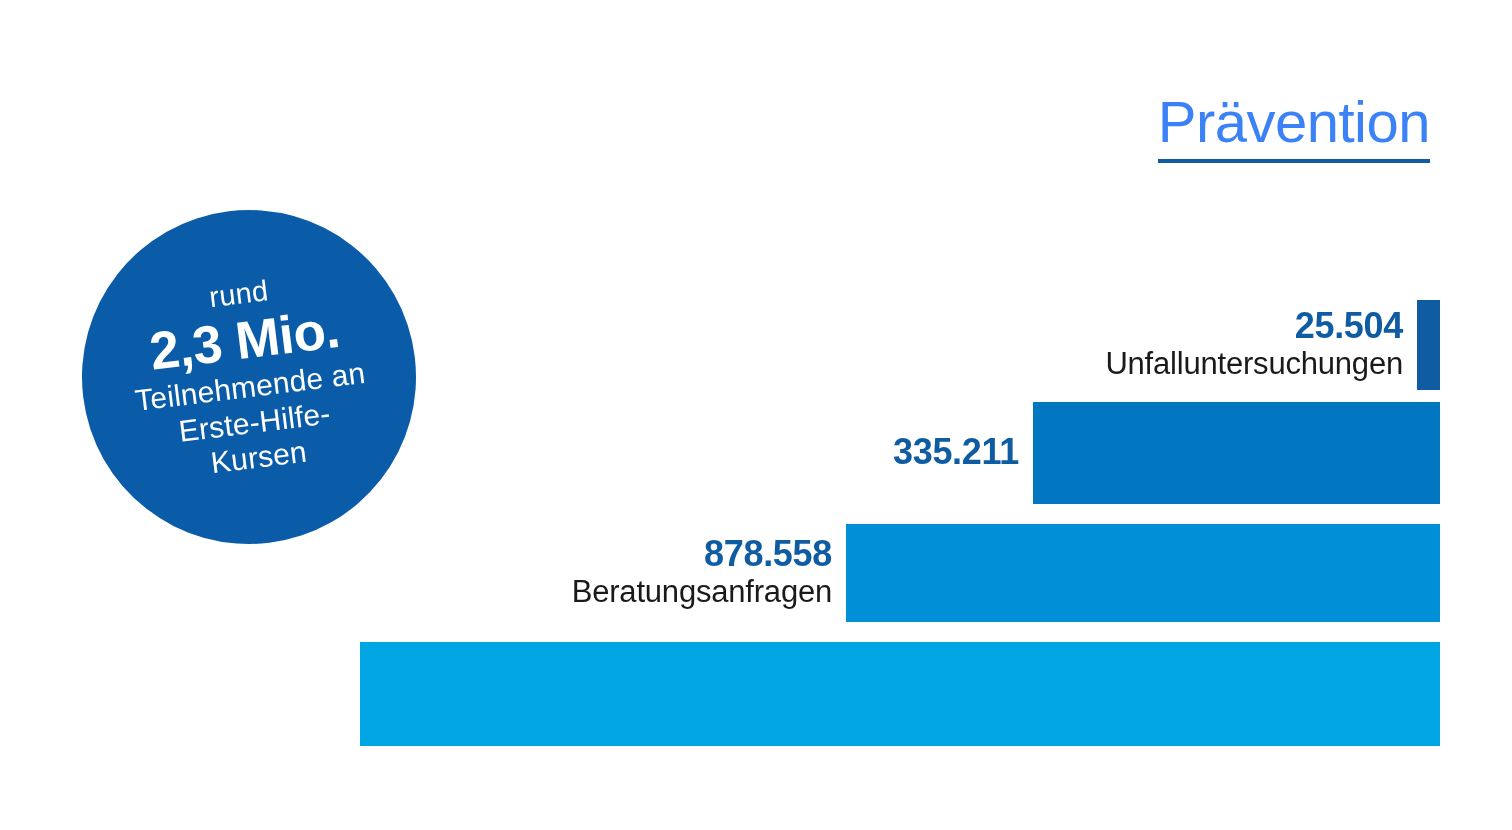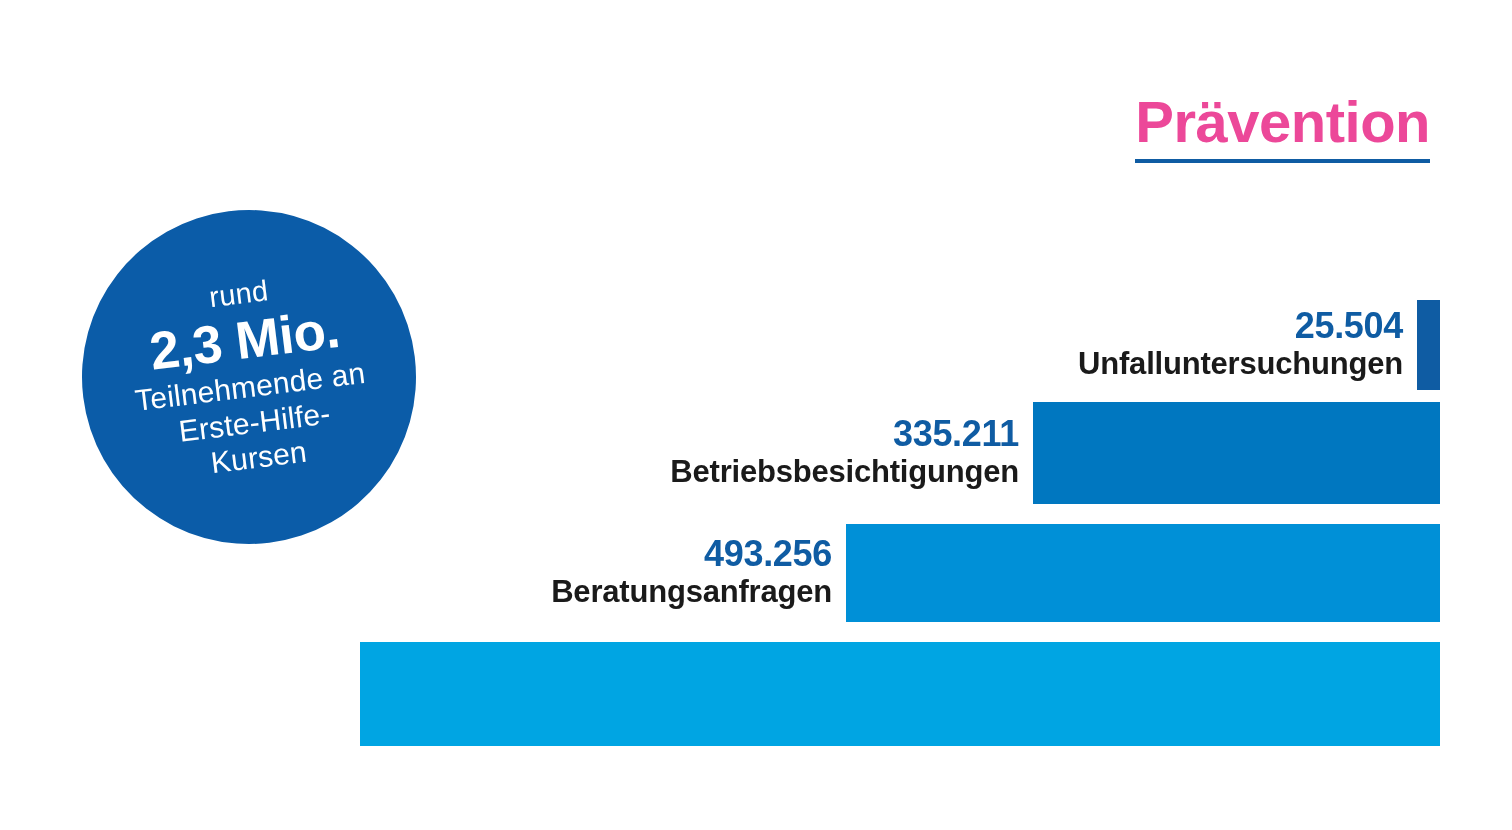--- a/index.html
+++ b/index.html
@@ -22,22 +22,22 @@
 
   
   .title-wrap {
     position: absolute;
     top: 92px;
     right: 82px;
     text-align: right;
   }
   .title {
     font-size: 58px;
-    font-weight: bold;
-    color: #ec4899;
+    font-weight: normal;
+    color: #3b82f6;
     letter-spacing: -0.5px;
     line-height: 1.05;
     padding-bottom: 6px;
     border-bottom: 4px solid #0f5ca3;
     display: inline-block;
   }
 
   
   .circle {
     position: absolute;
@@ -102,21 +102,21 @@
   }
   .bar-value {
     font-size: 36px;
     font-weight: bold;
     color: #0f5ca3;
     line-height: 1.12;
     letter-spacing: -0.3px;
   }
   .bar-name {
     font-size: 31px;
-    font-weight: 700;
+    font-weight: 400;
     color: #1a1a1a;
     line-height: 1.15;
     letter-spacing: -0.2px;
   }
   .bar {
     display: block;
     align-self: stretch;
   }
 
   
@@ -149,28 +149,27 @@
       <div class="bar-labels">
         <div class="bar-value">25.504</div>
         <div class="bar-name">Unfalluntersuchungen</div>
       </div>
       <div class="bar" style="width: 23px; background: rgb(15, 92, 163);"></div>
     </div>
 
     <div class="bar-row row-1">
       <div class="bar-labels">
         <div class="bar-value">335.211</div>
-        <div class="bar-name">Betriebsbesichtigungen</div>
       </div>
       <div class="bar" style="width: 407px; background: rgb(0, 119, 192);"></div>
     </div>
 
     <div class="bar-row row-2">
       <div class="bar-labels">
-        <div class="bar-value">493.256</div>
+        <div class="bar-value">878.558</div>
         <div class="bar-name">Beratungsanfragen</div>
       </div>
       <div class="bar" style="width: 594px; background: rgb(0, 144, 215);"></div>
     </div>
 
     <div class="bar-row row-3">
       <div class="bar" style="width: 1080px; background: rgb(0, 165, 227);"></div>
     </div>
 
   </div>

